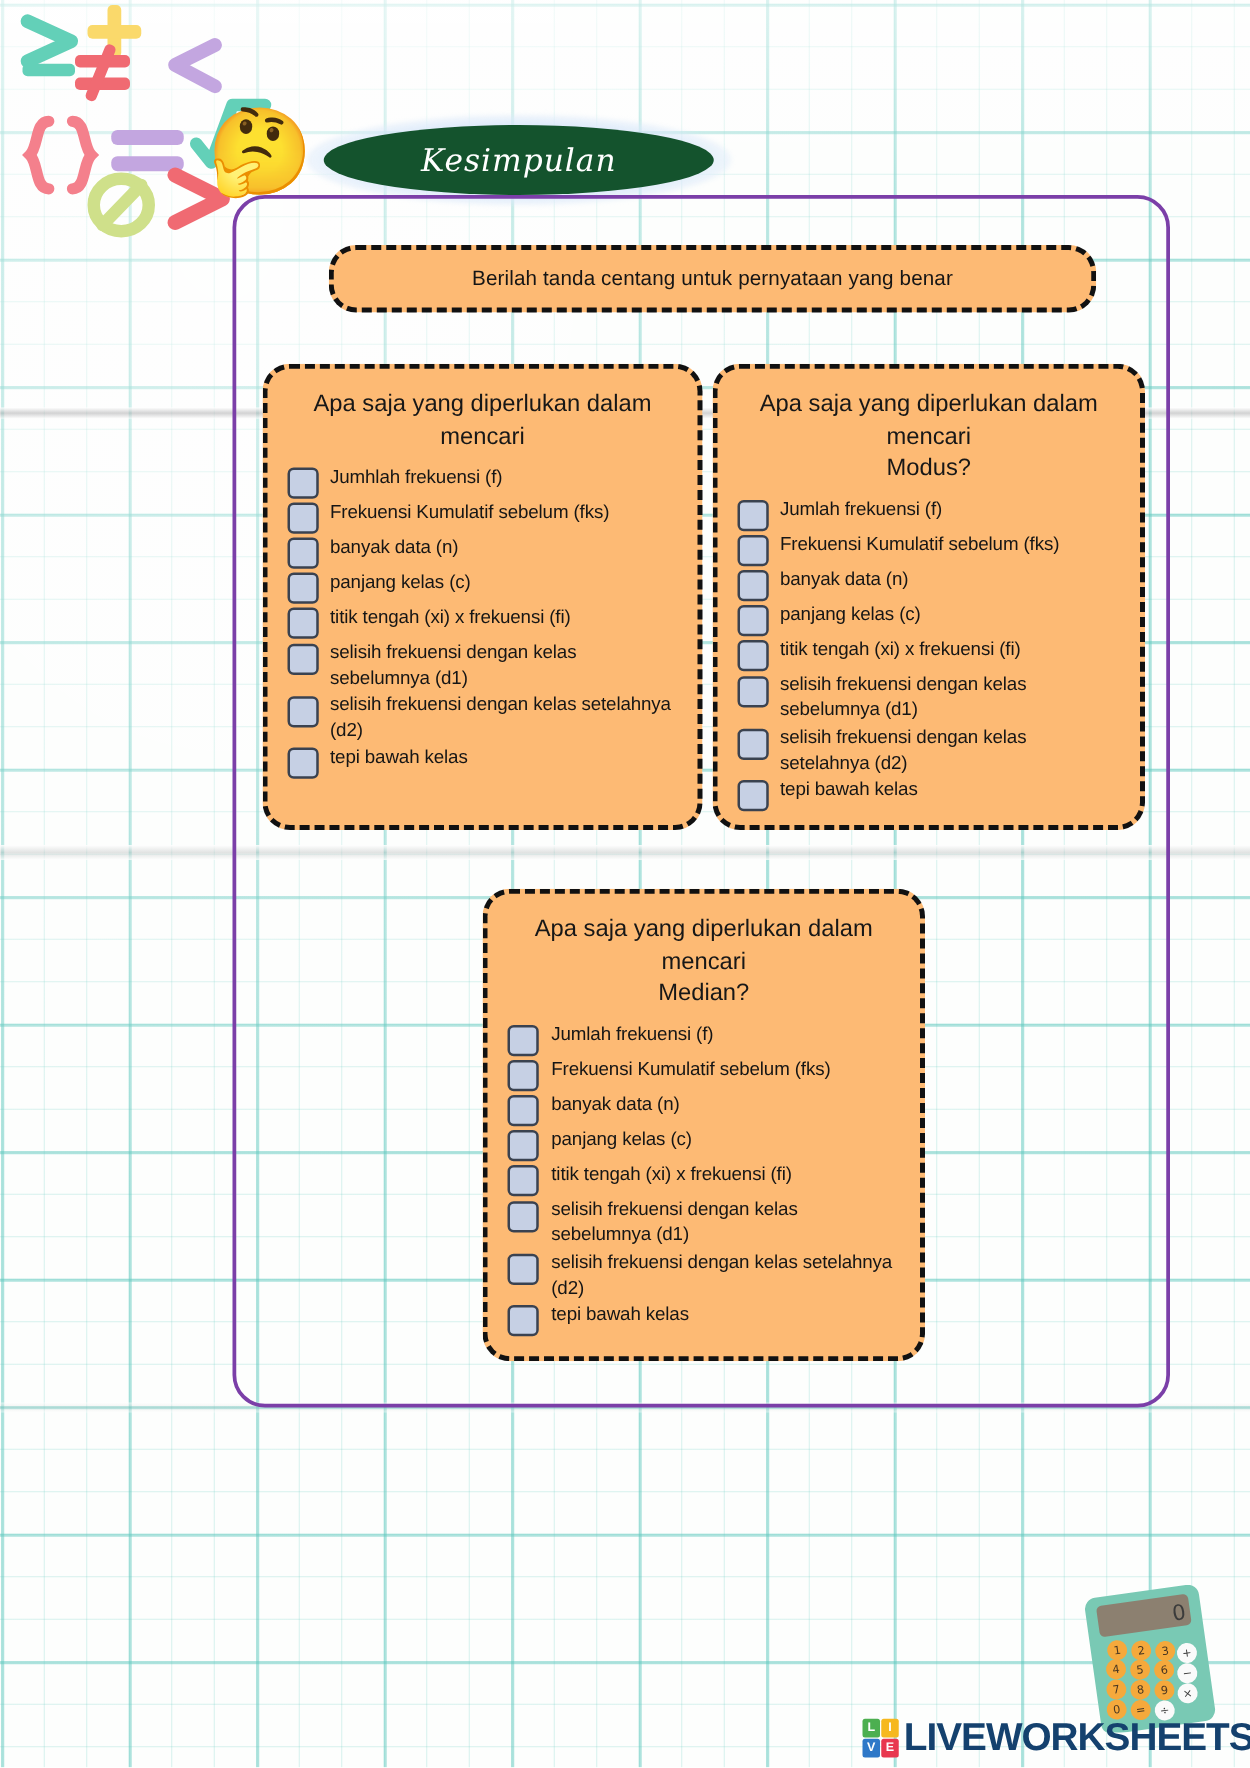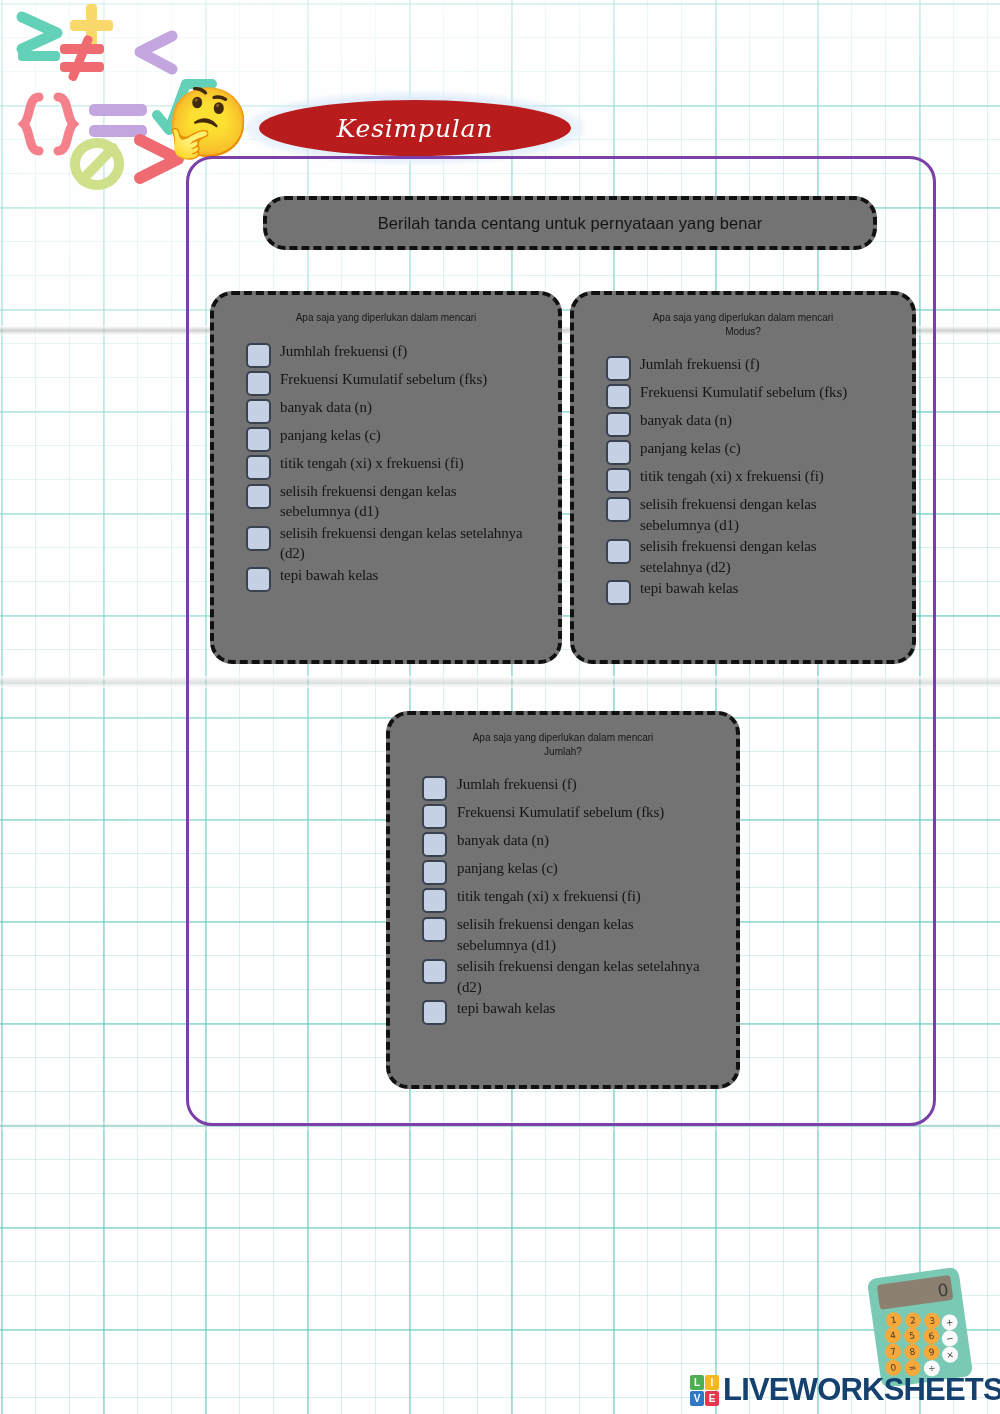--- a/index.html
+++ b/index.html
@@ -90,21 +90,21 @@
     background: radial-gradient(ellipse at center, rgba(209,226,248,0.95) 45%, rgba(222,235,250,0.55) 68%, rgba(255,255,255,0) 80%);
     filter: blur(2px);
   }
   #title-ellipse {
     position: absolute;
     left: 14px;
     top: 8px;
     width: 312px;
     height: 56px;
     border-radius: 50%;
-    background: #b91c1c;
+    background: #14532d;
     display: flex;
     align-items: center;
     justify-content: center;
   }
   #title-text {
     color: #ffffff;
     font-family: "DejaVu Serif", serif;
     font-style: italic;
     font-size: 25px;
     letter-spacing: 0.8px;
@@ -118,21 +118,21 @@
     width: 750px;
     height: 970px;
     border: 3px solid #7B3FA8;
     border-radius: 26px;
     box-sizing: border-box;
   }
 
   
   .panel {
     position: absolute;
-    background: #737373;
+    background: #fdba74;
     border: 4px dashed #111111;
     border-radius: 22px;
     box-sizing: border-box;
   }
 
   #instruction-banner {
     left: 263px;
     top: 196px;
     width: 614px;
     height: 54px;
@@ -145,29 +145,29 @@
     color: #151515;
     letter-spacing: 0.1px;
   }
 
   .qbox { padding: 14px 16px 12px 16px; }
   #box-mean   { left: 210px; top: 291px; width: 352px; height: 373px; }
   #box-median { left: 570px; top: 291px; width: 346px; height: 373px; }
   #box-mode   { left: 386px; top: 711px; width: 354px; height: 378px; }
 
   .qbox-title {
-    font-size: 10px;
+    font-size: 19px;
     color: #171717;
     text-align: center;
     line-height: 1.35;
     margin: 2px 2px 10px 2px;
   }
   .qbox-title .q2 { display: block; }
 
-  .check-list { margin: 16px; padding: 0; list-style: none; font-family: Liberation Serif, serif; }
+  .check-list { margin: 0; padding: 0; list-style: none; }
   .check-item {
     display: flex;
     align-items: flex-start;
     gap: 9px;
     margin-bottom: 1px;
   }
   .checkbox {
     flex: 0 0 auto;
     width: 21px;
     height: 21px;
@@ -386,21 +386,21 @@
         <li class="check-item">
           <span class="checkbox"></span>
           <span class="check-label">tepi bawah kelas</span>
         </li>
       </ul>
   </div>
 
   <div class="panel qbox" id="box-mode">
     <div class="qbox-title">
       <span>Apa saja yang diperlukan dalam mencari</span>
-      <span class="q2">Jumlah?</span>
+      <span class="q2">Median?</span>
     </div>
     <ul class="check-list">
         <li class="check-item">
           <span class="checkbox"></span>
           <span class="check-label">Jumlah frekuensi (f)</span>
         </li>
         <li class="check-item">
           <span class="checkbox"></span>
           <span class="check-label">Frekuensi Kumulatif sebelum (fks)</span>
         </li>

